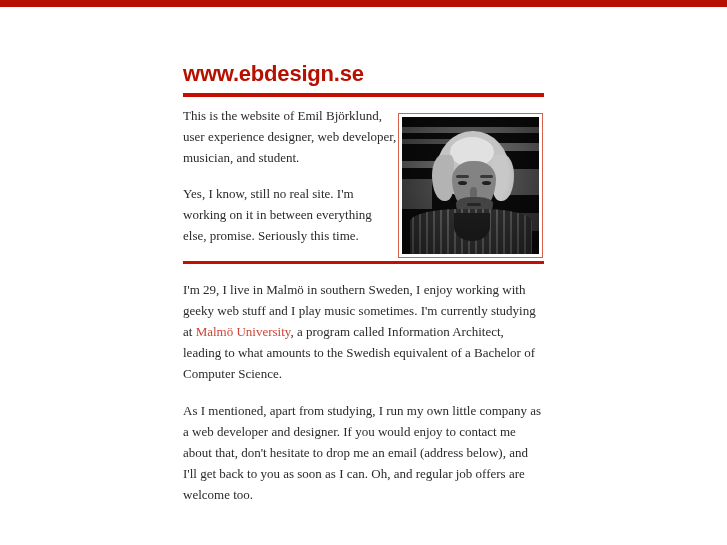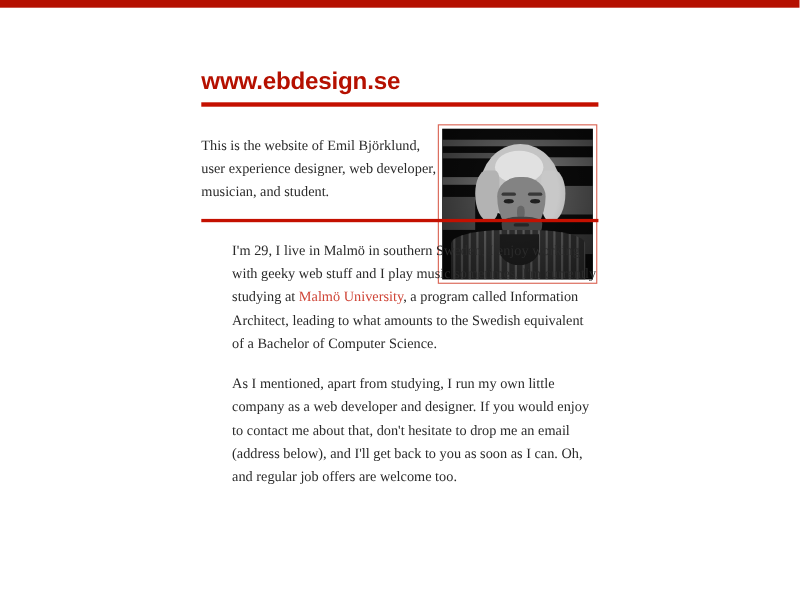--- a/index.html
+++ b/index.html
@@ -68,21 +68,21 @@
     font-family: "Liberation Sans", "DejaVu Sans", sans-serif;
     font-size: 16px;
     font-weight: bold;
     color: #c41000;
     margin: 0;
     padding: 0;
     line-height: 19px;
   }
 
   .intro-block {
-    padding-top: 24px;
+    padding-top: 8px;
     width: 215px;
   }
 
   p {
     margin: 0 0 14px 0;
     font-size: 13px;
     line-height: 21px;
     color: #2a2a2a;
     font-family: "Liberation Serif", "DejaVu Serif", serif;
   }
@@ -90,21 +90,20 @@
   .intro-block p {
     margin-bottom: 15px;
   }
 
   .about-body {
     padding-top: 15px;
   }
 
   .about-body p {
     margin-bottom: 16px;
-    margin-left: 28px;
   }
 
   a {
     color: #cf4436;
     text-decoration: none;
   }
 
   
   .portrait-frame {
     position: absolute;
@@ -324,20 +323,21 @@
     </div>
   </div>
 
   <div class="content">
 
     <h1 class="site-title">www.ebdesign.se</h1>
     <div class="rule"></div>
 
     <div class="intro-block">
       <p>This is the website of Emil Björklund, user experience designer, web developer, musician, and student.</p>
+      <p>Yes, I know, still no real site. I'm working on it in between everything else, promise. Seriously this time.</p>
     </div>
 
     <div class="rule thin"></div>
 
     <div class="about-body">
       <p><span>I'm 29, I live in Malmö in southern Sweden, I enjoy working with geeky web stuff and I play music sometimes. I'm currently studying at </span><a href="#">Malmö University</a><span>, a program called Information Architect, leading to what amounts to the Swedish equivalent of a Bachelor of Computer Science.</span></p>
 
       <p>As I mentioned, apart from studying, I run my own little company as a web developer and designer. If you would enjoy to contact me about that, don't hesitate to drop me an email (address below), and I'll get back to you as soon as I can. Oh, and regular job offers are welcome too.</p>
 
     </div>

